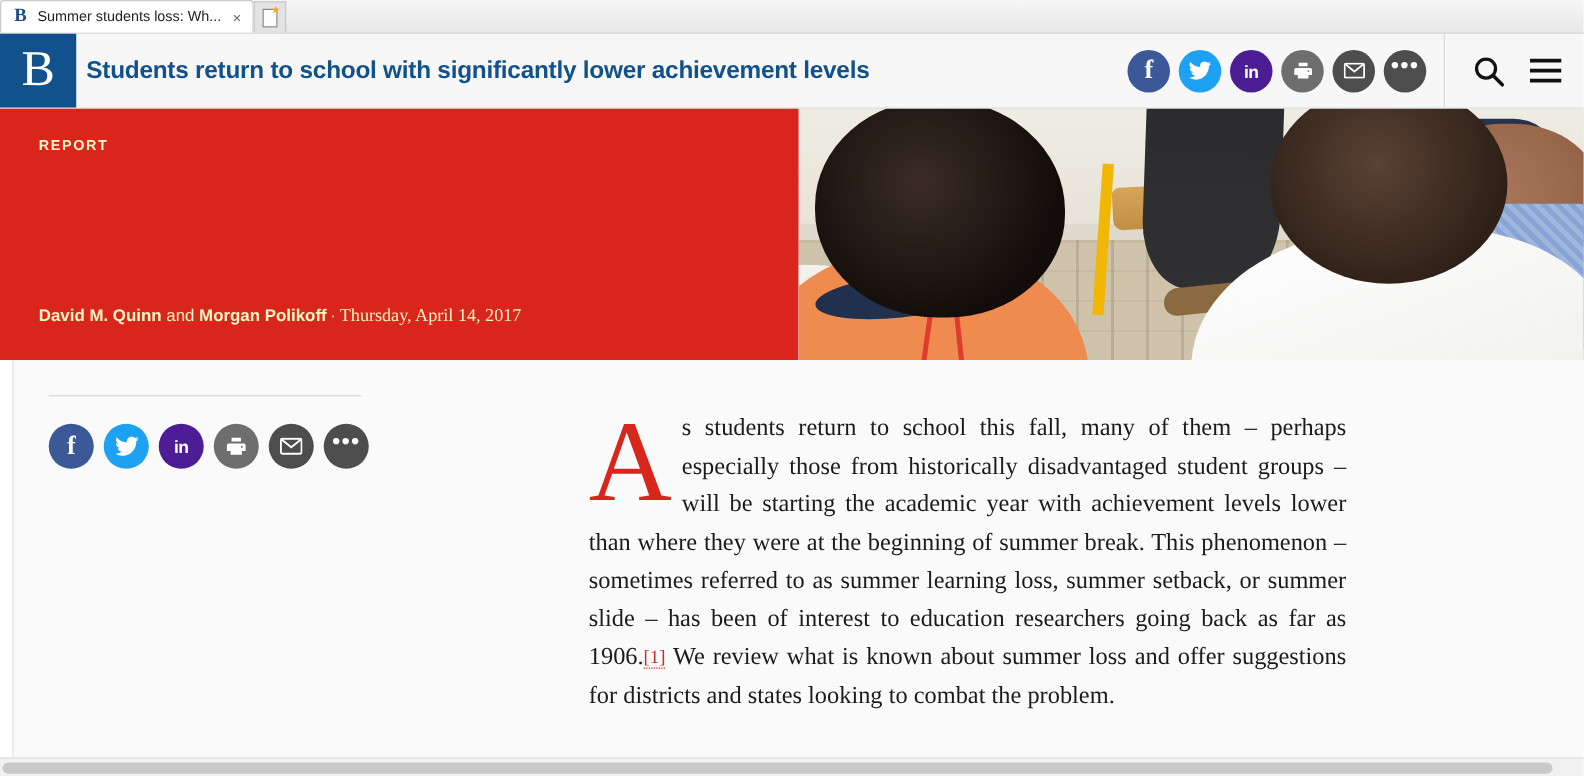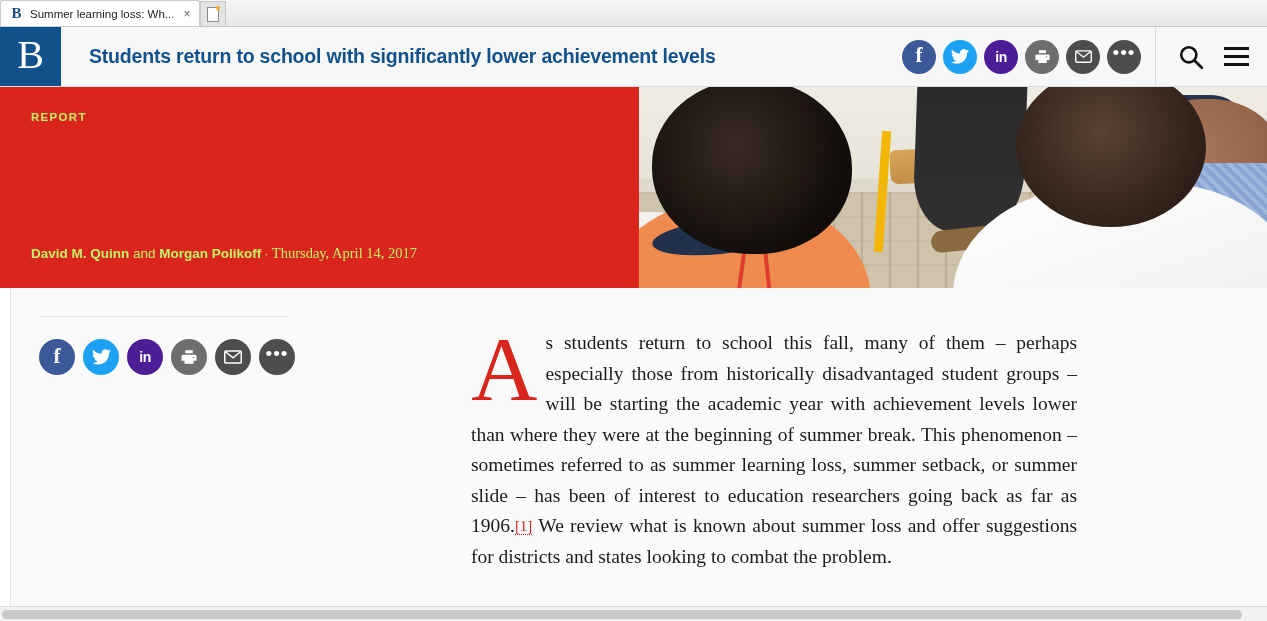--- a/index.html
+++ b/index.html
@@ -84,21 +84,21 @@
     display: flex; align-items: center; justify-content: center;
     color: #ffffff;
     font-family: "Liberation Serif", serif;
     font-size: 40px; font-weight: 400;
     line-height: 1;
     padding-bottom: 3px;
   }
   .header-title {
     flex: 1;
     display: flex; align-items: center;
-    padding-left: 28px;
+    padding-left: 8px;
     color: #11518c;
     font-size: 19.5px;
     font-weight: 700;
     letter-spacing: -0.2px;
     white-space: nowrap;
     overflow: hidden;
   }
   .header-share {
     display: flex; align-items: center; gap: 7px;
     padding-right: 14px;
@@ -138,21 +138,21 @@
   .hamburger { display: flex; flex-direction: column; gap: 5px; }
   .hamburger i { display: block; width: 25px; height: 3px; background: #111; }
 
   
   .hero {
     display: flex; height: 201px;
   }
   .hero-text {
     width: 639px; min-width: 639px;
     background: #da251d;
-    color: #bef264;
+    color: #fef9c3;
     padding: 24px 30px 0 31px;
     position: relative;
   }
   .kicker {
     font-size: 11.5px; font-weight: 700;
     letter-spacing: 1.3px;
     text-transform: uppercase;
     margin-bottom: 7px;
   }
   .hero-headline {
@@ -370,21 +370,21 @@
 </style>
 </head>
 <body>
 
 <div class="viewport">
 
   <div class="browser-chrome">
     <div class="tab-strip">
       <div class="tab">
         <span class="tab-favicon">B</span>
-        <span class="tab-title">Summer learning loss: Wh...</span>
+        <span class="tab-title">Summer students loss: Wh...</span>
         <span class="tab-close">×</span>
       </div>
       <div class="new-tab-btn">
         <span class="new-tab-page"></span>
       </div>
     </div>
   </div>
 
   <div class="site-header">
     <div class="brand-logo">B</div>

